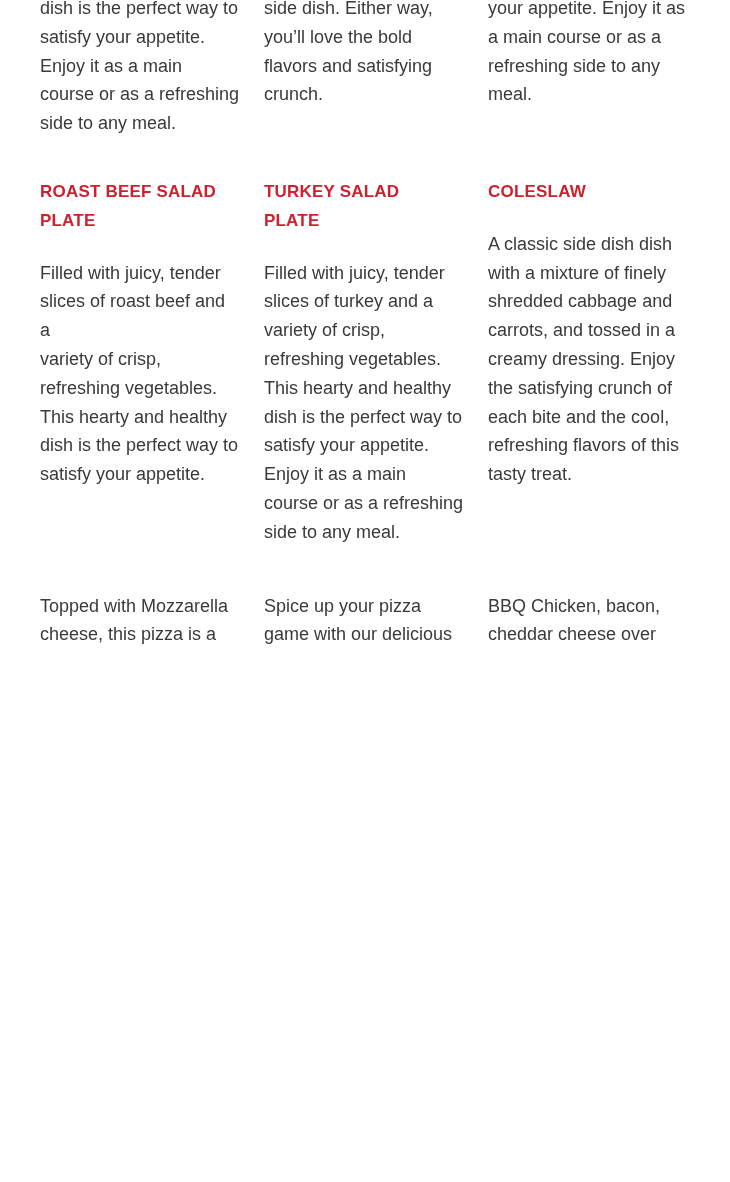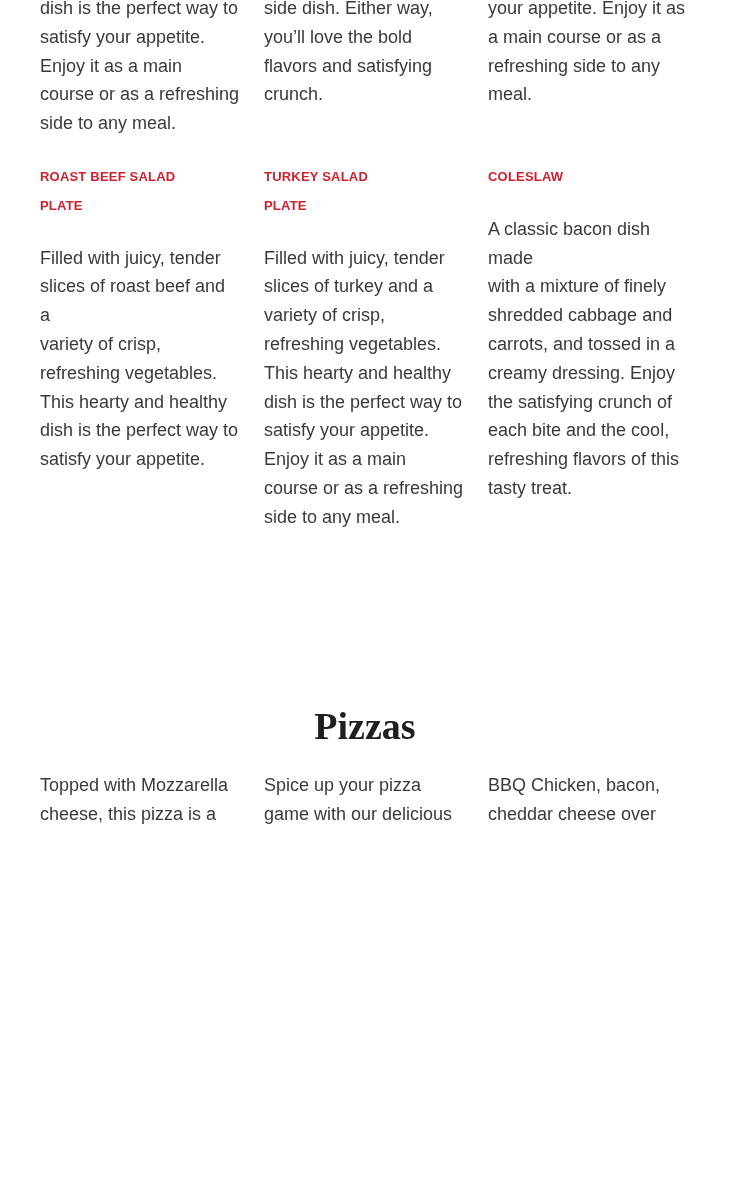--- a/index.html
+++ b/index.html
@@ -28,28 +28,28 @@
 
   .desc {
     font-size: 18px;
     line-height: 28.8px;
     color: #3a3a3a;
     white-space: pre-line;
     margin: 0;
   }
   .item-heading {
     font-family: "Liberation Sans", "DejaVu Sans", sans-serif;
-    font-size: 13px;
+    font-size: 17px;
     font-weight: 700;
     line-height: 28.8px;
     color: #d02030;
     text-transform: uppercase;
     letter-spacing: 0.2px;
     white-space: pre-line;
-    margin: 0 0 23px 0;
+    margin: 15px 0 23px 0;
   }
   .section-title {
     font-family: "Liberation Serif", "DejaVu Serif", serif;
     font-size: 38px;
     font-weight: 700;
     line-height: 45.6px;
     color: #1f1f1f;
     text-align: center;
     margin: 149px 0 0 0;
   }
@@ -96,40 +96,39 @@
 refreshing vegetables.
 This hearty and healthy
 dish is the perfect way to
 satisfy your appetite.
 Enjoy it as a main
 course or as a refreshing
 side to any meal.</p>
     </div>
     <div>
       <h4 class="item-heading">COLESLAW</h4>
-      <p class="desc">A classic bacon dish made
+      <p class="desc">A classic side dish dish
 with a mixture of finely
 shredded cabbage and
 carrots, and tossed in a
 creamy dressing. Enjoy
 the satisfying crunch of
 each bite and the cool,
 refreshing flavors of this
 tasty treat.</p>
     </div>
   </div>
 
   <div class="menu-row row-garden">
     <div>
     </div>
     <div></div>
     <div></div>
   </div>
 
-  <h2 class="section-title">Pizzas</h2>
 
   <div class="menu-row row-pizza-items">
     <div>
       <p class="desc">Topped with Mozzarella
 cheese, this pizza is a</p>
     </div>
     <div>
       <p class="desc">Spice up your pizza
 game with our delicious</p>
     </div>

